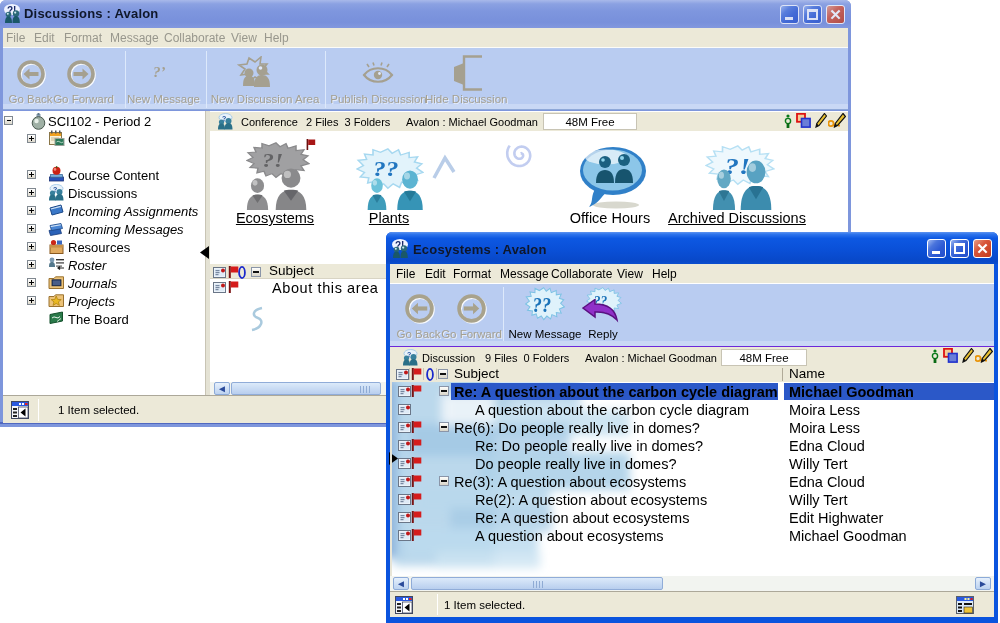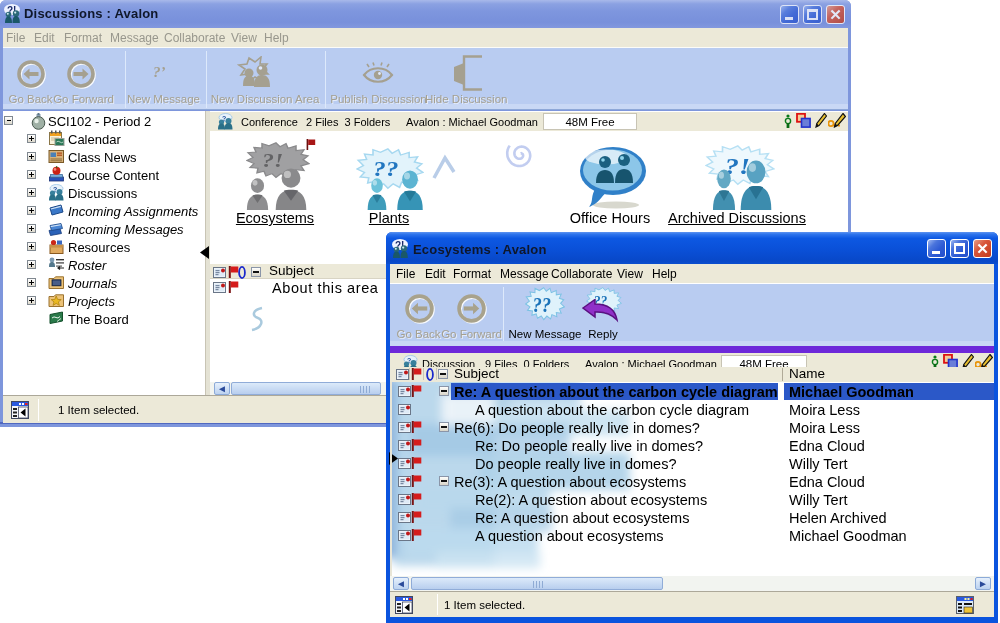--- a/index.html
+++ b/index.html
@@ -181,36 +181,20 @@
             <rect x="3" y="0.5" width="1.5" height="3" fill="#555"></rect>
             <rect x="7" y="0.5" width="1.5" height="3" fill="#555"></rect>
             <rect x="11" y="0.5" width="1.5" height="3" fill="#555"></rect>
             <rect x="3" y="7.5" width="8" height="1" fill="#c8b890"></rect>
             <rect x="3" y="9.5" width="8" height="1" fill="#c8b890"></rect>
             <rect x="7" y="8.5" width="9" height="7" fill="#2a7858" stroke="#9aa29a" stroke-width="1"></rect>
             <path d="M8.5 12 Q10 10.5 12 12 T15 12" stroke="#cfe8d8" stroke-width="0.8" fill="none"></path>
           </svg>
 <span class="abs " style="left:65px;top:2px;">Calendar</span>
 </div>
-<div class="treerow" style="top:37px;">
-<div class="abs plusbox" style="left:24px;top:4px;">
-            <svg class="abs" style="left:0;top:0" width="7" height="7" viewBox="0 0 7 7">
-              <path d="M1 3.5 H6 M3.5 1 V6" stroke="#000" stroke-width="1"></path>
-            </svg>
-          </div>
-<svg class="abs" style="left:45px;top:0px" width="17" height="17" viewBox="0 0 17 17">
-            <rect x="1" y="2.5" width="14.5" height="12" fill="#d8b27a" stroke="#7a5a28" stroke-width="1"></rect>
-            <rect x="2.5" y="4.5" width="5.5" height="4.5" fill="#4a80b8"></rect>
-            <rect x="9" y="4.5" width="5" height="1.2" fill="#b04818"></rect>
-            <rect x="9" y="6.6" width="5" height="1.2" fill="#b04818"></rect>
-            <rect x="2.5" y="10.5" width="11.5" height="1" fill="#8a6a38"></rect>
-            <rect x="2.5" y="12.3" width="11.5" height="1" fill="#8a6a38"></rect>
-          </svg>
-<span class="abs " style="left:65px;top:2px;">Class News</span>
-</div>
 <div class="treerow" style="top:55px;">
 <div class="abs plusbox" style="left:24px;top:4px;">
             <svg class="abs" style="left:0;top:0" width="7" height="7" viewBox="0 0 7 7">
               <path d="M1 3.5 H6 M3.5 1 V6" stroke="#000" stroke-width="1"></path>
             </svg>
           </div>
 <svg class="abs" style="left:45px;top:0px" width="17" height="17" viewBox="0 0 17 17">
             <rect x="1.5" y="11" width="14" height="4" fill="#2a52b8" stroke="#1a3278" stroke-width="0.8"></rect>
             <rect x="2.5" y="8.6" width="12" height="2.6" fill="#7ab0dc" stroke="#3a6898" stroke-width="0.8"></rect>
             <circle cx="8.5" cy="4.8" r="4" fill="#cc2214"></circle>
@@ -537,21 +521,21 @@
         </svg>
 <svg class="abs" style="left:196px;top:3px" width="36" height="28" viewBox="0 0 64 48" preserveAspectRatio="none">
           <path d="M30 1 L34 6 L40 2 L42 8 L50 5 L50 11 L58 10 L55 16 L62 18 L57 23 L63 28 L55 31 L58 37 L50 36 L51 42 L43 39 L41 45 L35 41 L30 46 L26 41 L20 44 L18 38 L11 40 L12 34 L4 33 L8 28 L1 24 L7 20 L2 14 L10 13 L8 7 L16 8 L16 2 L23 5 Z" fill="#dff2fb" stroke="#7cc2e4" stroke-width="1.5"></path>
           <text x="14" y="32" font-family="Liberation Serif,serif" font-weight="bold" font-style="italic" font-size="24" fill="#1a72b8">??</text>
         </svg>
 <svg class="abs" style="left:192px;top:15px" width="38" height="24" viewBox="0 0 38 24">
           <path d="M1 9 L13 0.5 L13 5 C26 5 33 10 35 21 C28 13.5 21 12.5 13 13 L13 18 Z" fill="#9030c8" stroke="#5a1080" stroke-width="1.5"></path>
         </svg>
 </div>
 
-    <div class="abs beige" style="left:4px;top:114px;width:604px;height:21px;border-top:7px solid #6d28d9;font-size:11px;">
+    <div class="abs beige" style="left:4px;top:114px;width:604px;height:21px;border-top:1px solid #6d28d9;font-size:11px;">
       <span class="abs" style="left:32px;top:5px;">Discussion</span>
       <span class="abs" style="left:95px;top:5px;">9 Files&nbsp; 0 Folders</span>
       <span class="abs" style="left:195px;top:5px;">Avalon : Michael Goodman</span>
       <div class="abs" style="left:331px;top:2px;width:86px;height:17px;background:#fff;border:1px solid #c8c4b4;font-size:11.5px;text-align:center;line-height:16px;">48M Free</div>
 
 <svg class="abs" style="left:12px;top:2px" width="17" height="17" viewBox="0 0 17 17">
           <ellipse cx="8.5" cy="4.5" rx="6.5" ry="4" fill="#e8f2fa" stroke="#9ac4e4" stroke-width="0.8"></ellipse>
           <text x="5" y="7.5" font-size="7" font-weight="bold" fill="#1a4a9a">?</text>
           <circle cx="4.5" cy="9" r="2.6" fill="#38809c"></circle>
           <path d="M1 16.5 C1 11.5 2.5 10.5 4.5 10.5 C6.5 10.5 8 11.5 8 16.5 Z" fill="#2a7088"></path>
@@ -764,21 +748,21 @@
             <rect x="2.5" y="4" width="4" height="1.2" fill="#7888a0"></rect>
             <rect x="2.5" y="6" width="4" height="1.2" fill="#7888a0"></rect>
             <rect x="2.5" y="8" width="3" height="1.2" fill="#7888a0"></rect>
             <circle cx="10" cy="4.5" r="2" fill="#c01818"></circle>
           </svg>
 <svg class="abs" style="left:21px;top:2px" width="11" height="13" viewBox="0 0 11 13">
             <rect x="0.8" y="0" width="2" height="12" fill="#7a1212"></rect>
             <rect x="2.8" y="0.5" width="7.5" height="6" fill="#d51c1c"></rect>
           </svg>
 <span class="abs " style="left:85px;top:1px;">Re: A question about ecosystems</span>
-<span class="abs " style="left:399px;top:1px;">Helen Archived</span>
+<span class="abs " style="left:399px;top:1px;">Edit Highwater</span>
 </div>
 <div class="lrow" style="top:145px;left:0;width:604px;">
 <svg class="abs" style="left:8px;top:2px" width="14" height="13" viewBox="0 0 14 13">
             <rect x="1" y="2" width="12" height="10" fill="#9aa4b4"></rect>
             <rect x="0.5" y="1.5" width="12" height="10" fill="#f6fafd" stroke="#6a7688" stroke-width="1"></rect>
             <rect x="1.5" y="2.5" width="10" height="8" fill="#dfeaf6"></rect>
             <rect x="2.5" y="4" width="4" height="1.2" fill="#7888a0"></rect>
             <rect x="2.5" y="6" width="4" height="1.2" fill="#7888a0"></rect>
             <rect x="2.5" y="8" width="3" height="1.2" fill="#7888a0"></rect>
             <circle cx="10" cy="4.5" r="2" fill="#c01818"></circle>

